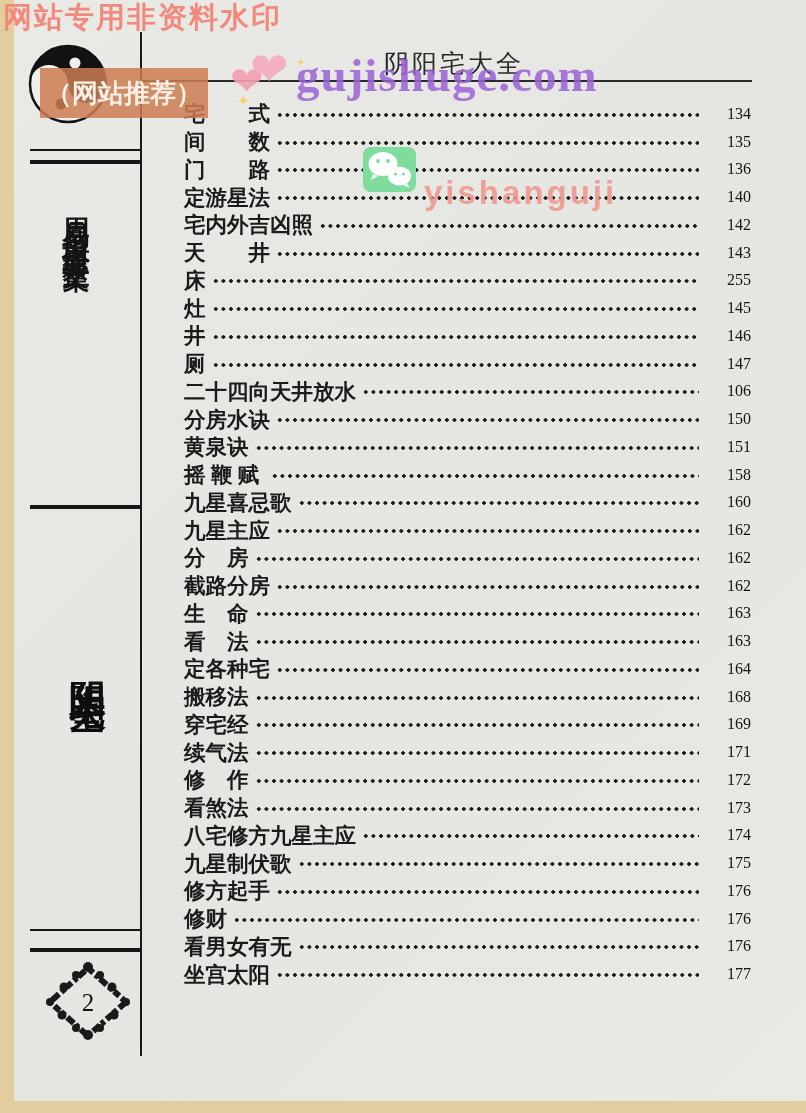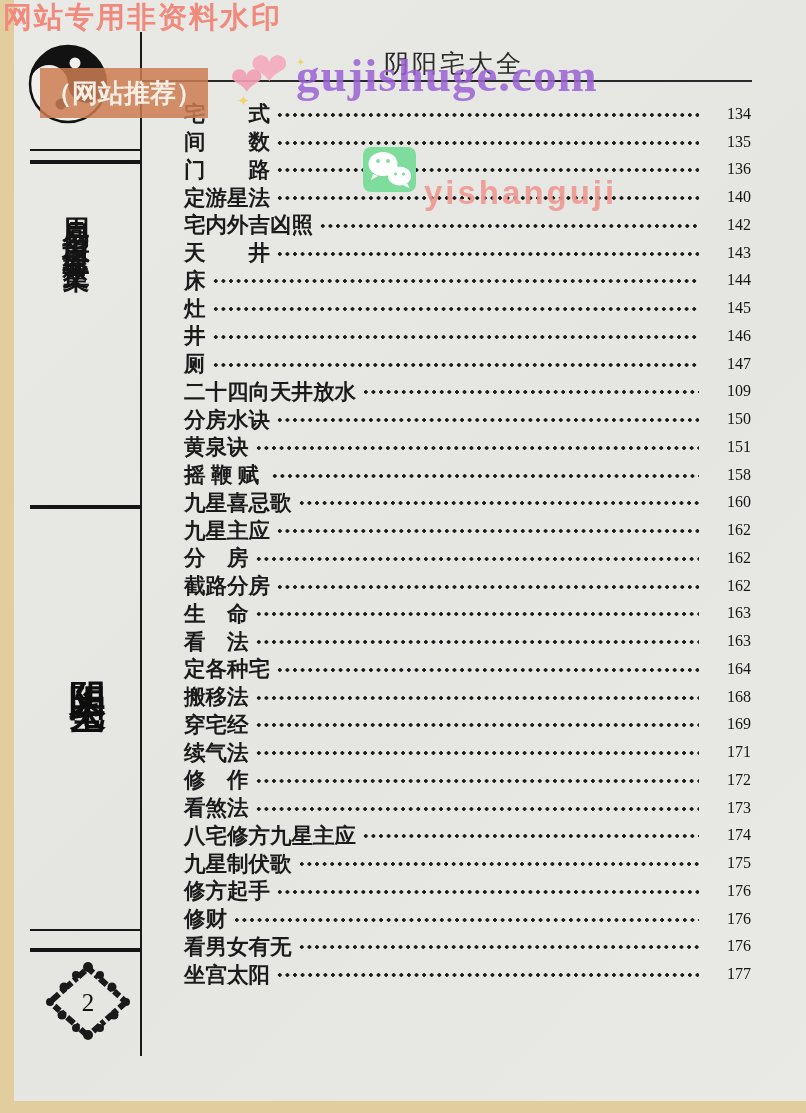--- a/index.html
+++ b/index.html
@@ -165,21 +165,21 @@
 
   <div class="toc-row">
     <span class="toc-title">天　　井</span>
     <span class="toc-leader"></span>
     <span class="toc-page">143</span>
   </div>
 
   <div class="toc-row">
     <span class="toc-title">床</span>
     <span class="toc-leader"></span>
-    <span class="toc-page">144</span>
+    <span class="toc-page">255</span>
   </div>
 
   <div class="toc-row">
     <span class="toc-title">灶</span>
     <span class="toc-leader"></span>
     <span class="toc-page">145</span>
   </div>
 
   <div class="toc-row">
     <span class="toc-title">井</span>
@@ -189,21 +189,21 @@
 
   <div class="toc-row">
     <span class="toc-title">厕</span>
     <span class="toc-leader"></span>
     <span class="toc-page">147</span>
   </div>
 
   <div class="toc-row">
     <span class="toc-title">二十四向天井放水</span>
     <span class="toc-leader"></span>
-    <span class="toc-page">109</span>
+    <span class="toc-page">106</span>
   </div>
 
   <div class="toc-row">
     <span class="toc-title">分房水诀</span>
     <span class="toc-leader"></span>
     <span class="toc-page">150</span>
   </div>
 
   <div class="toc-row">
     <span class="toc-title">黄泉诀</span>

